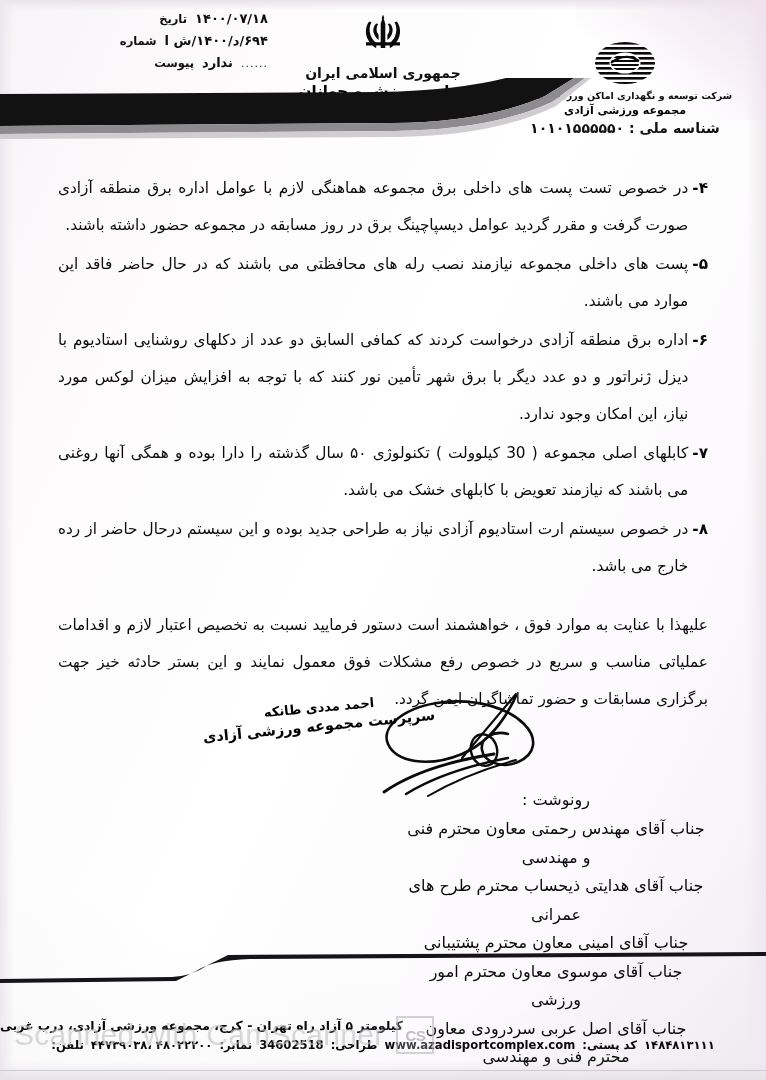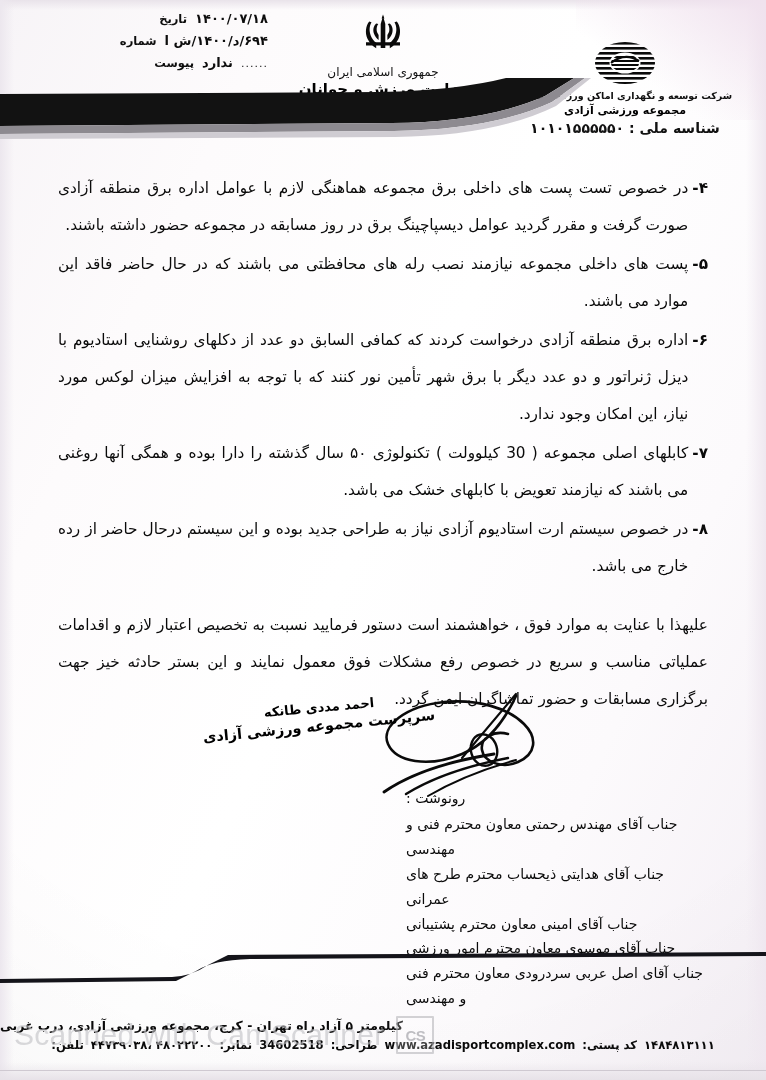--- a/index.html
+++ b/index.html
@@ -36,21 +36,21 @@
   .meta-row{display:flex;align-items:baseline;justify-content:flex-start;
             gap:8px;height:22px;white-space:nowrap;}
   .meta-label{font-weight:700;letter-spacing:2.5px;font-size:11.5px;min-width:48px;text-align:right;}
   .meta-dots{flex:0 0 auto;color:#222;letter-spacing:1px;font-size:11px;}
   .meta-val{font-weight:700;font-size:13px;direction:ltr;unicode-bidi:bidi-override;}
   .meta-val.rtlv{direction:rtl;unicode-bidi:normal;}
 
   
   .ministry{position:absolute;left:0;right:0;top:14px;text-align:center;}
   .emblem{display:block;margin:0 auto 1px auto;}
-  .ministry-sub{font-size:12px;font-weight:400;color:#111;letter-spacing:.2px;margin-bottom:1px;}
+  .ministry-sub{font-size:14px;font-weight:700;color:#111;letter-spacing:.2px;margin-bottom:1px;}
   .ministry-name{font-size:15px;font-weight:700;color:#000;letter-spacing:.3px;}
 
   
   .company{position:absolute;right:16px;top:40px;width:250px;text-align:center;}
   .company-mark{margin:0 auto 4px auto;display:block;}
   .company-l1{font-size:9.5px;font-weight:700;color:#111;line-height:1.35;}
   .company-l2{font-size:11px;font-weight:700;color:#000;line-height:1.45;}
   .company-l3{font-size:14px;font-weight:700;color:#111;margin-top:1px;}
 
   
@@ -67,22 +67,22 @@
 
   
   .sig{position:absolute;right:322px;top:700px;width:250px;text-align:center;}
   .sig-name{font-size:13px;font-weight:700;color:#000;letter-spacing:.3px;
             transform:rotate(-5.2deg);}
   .sig-title{font-size:14.5px;font-weight:700;color:#000;margin-top:3px;
              transform:rotate(-5.6deg);}
   .sig-ink{position:absolute;right:100px;top:688px;}
 
   
-  .cc{position:absolute;right:60px;top:786px;width:300px;text-align:left;
-      font-size:14px;line-height:1.78;color:#0a0a0a;font-weight:500;}
+  .cc{position:absolute;right:60px;top:786px;width:300px;text-align:center;
+      font-size:16px;line-height:1.78;color:#0a0a0a;font-weight:500;}
   .cc-head{margin-bottom:1px;}
 
   
   .foot-line{position:absolute;left:0;bottom:96px;width:766px;height:34px;}
   .footer{position:absolute;left:0;right:0;bottom:28px;text-align:left;color:#0a0a0a;}
   .foot-addr{font-size:12.4px;font-weight:600;margin-bottom:5px;}
   .foot-contact{font-size:11.6px;font-weight:600;
      display:flex;justify-content:center;align-items:baseline;gap:7px;flex-wrap:nowrap;}
   .foot-contact .lbl{font-weight:700;}
   .num{direction:ltr;unicode-bidi:bidi-override;display:inline-block;}

